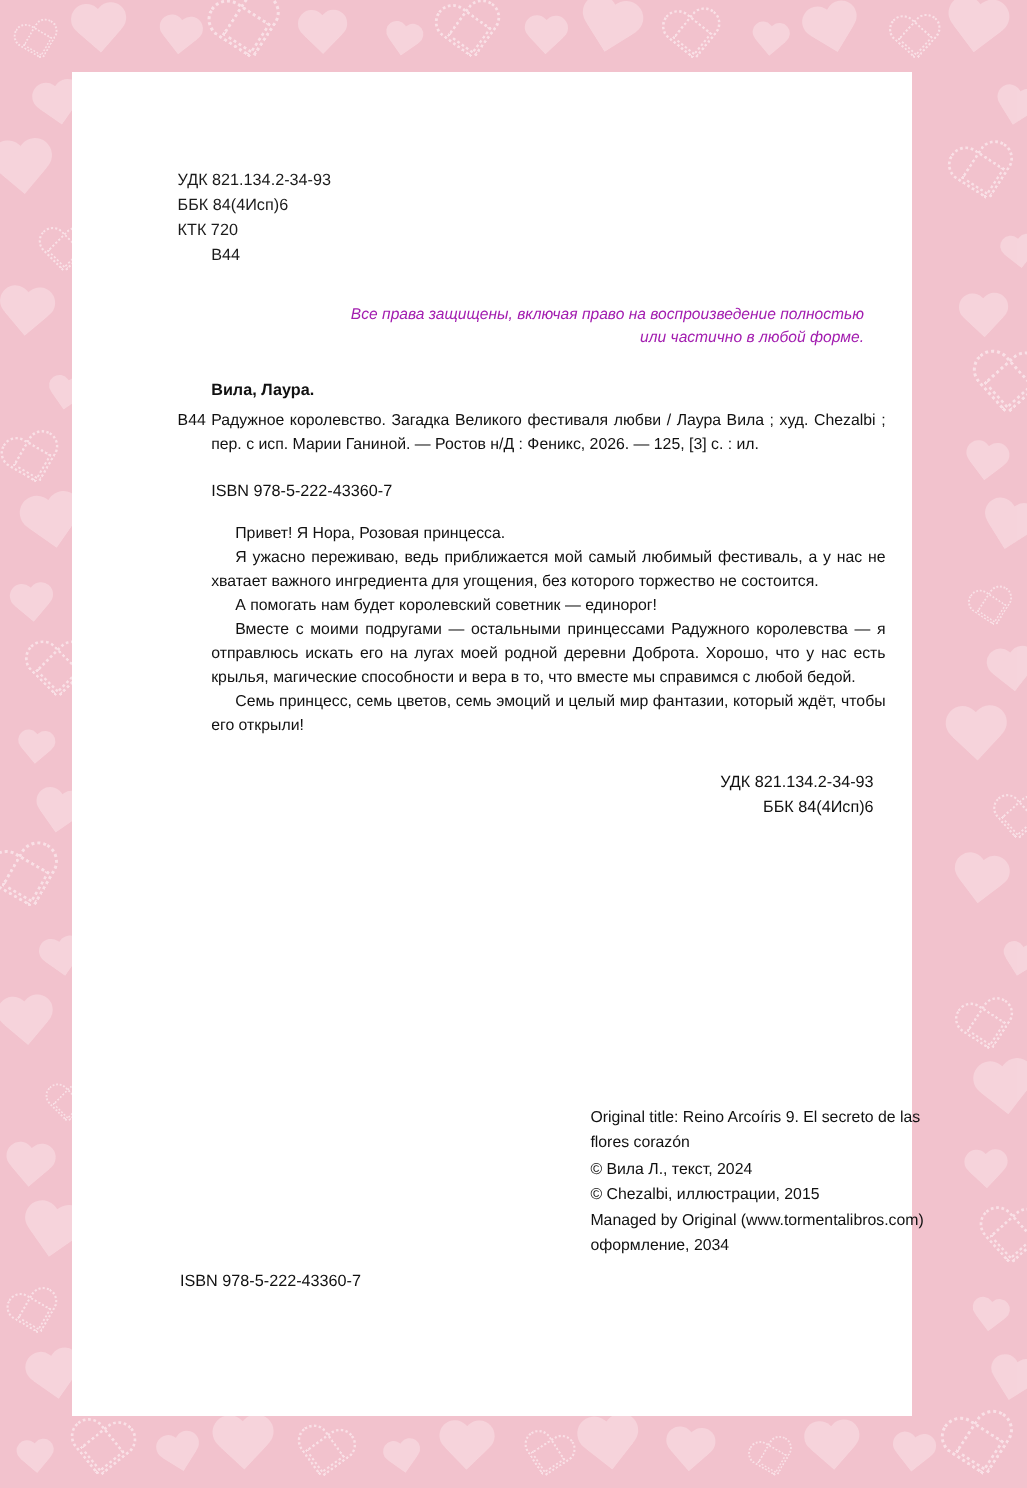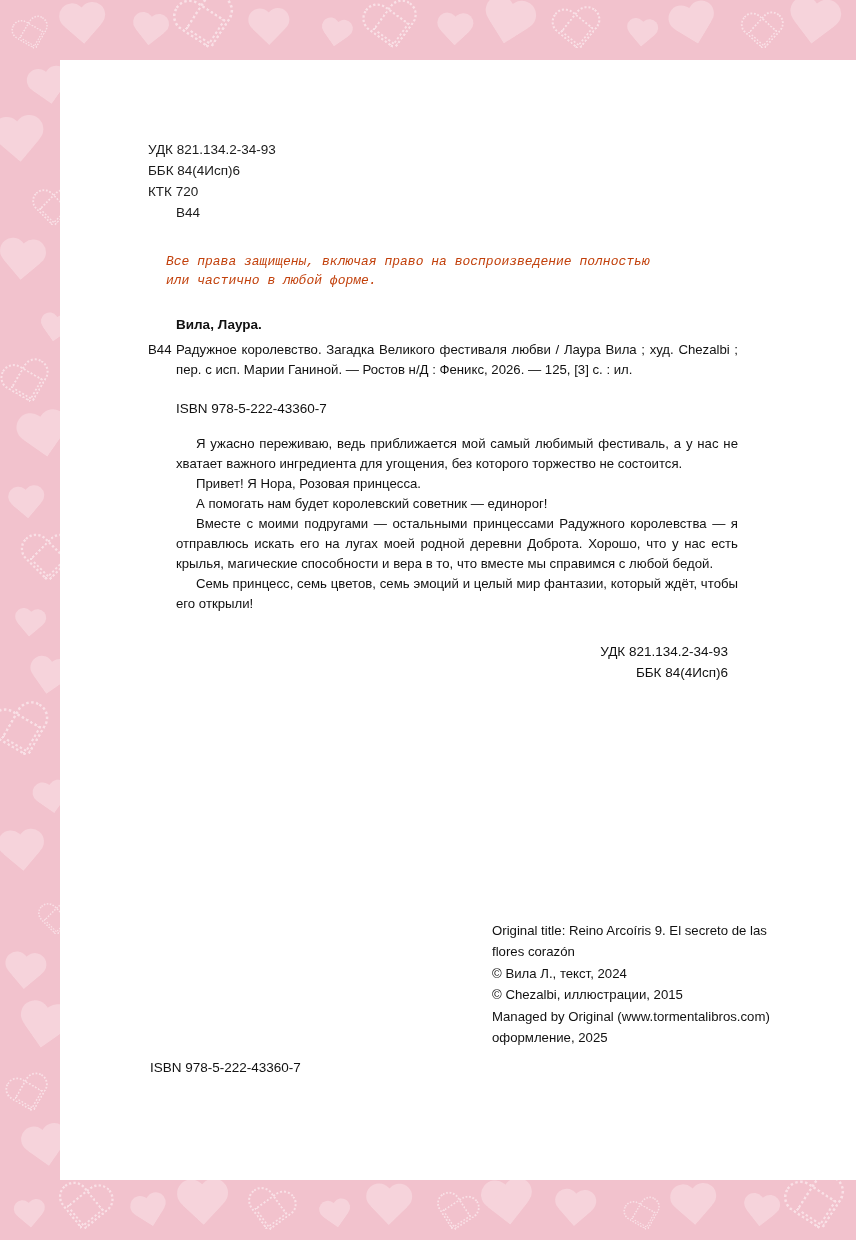--- a/index.html
+++ b/index.html
@@ -56,21 +56,21 @@
   .heart.outline::after {
     background: transparent;
     border: 2px dotted #fbe6eb;
   }
 
   
   .paper {
     position: absolute;
     left: 60px;
     top: 60px;
-    width: 796px;
+    width: 700px;
     height: 1120px;
     background: #ffffff;
     box-shadow: 0 0 0 0 transparent;
   }
 
   .content {
     position: absolute;
     left: 88px;
     top: 80px;
     width: 590px;
@@ -83,25 +83,24 @@
     line-height: 1.55;
   }
   .code-block .indent {
     padding-left: 28px;
   }
 
   .rights {
     margin-top: 28px;
     font-style: italic;
     font-size: 13px;
-    color: #c2410c;
-    text-align: left;
+    color: #a21caf;
+    text-align: right;
     line-height: 1.5;
     padding: 0 18px;
-    font-family: Liberation Mono, monospace;
   }
 
   .author {
     margin-top: 26px;
     font-size: 13.5px;
     font-weight: bold;
     color: #111;
     padding-left: 28px;
   }
 
@@ -267,38 +266,38 @@
     <div class="author">Вила, Лаура.</div>
 
     <div class="bib">
       <span class="marker">В44</span>
       <span class="bibtext">Радужное королевство. Загадка Великого фестиваля любви / Лаура Вила ; худ. Chezalbi ; пер. с исп. Марии Ганиной. — Ростов н/Д : Феникс, 2026. — 125, [3] с. : ил.</span>
     </div>
 
     <div class="isbn-top">ISBN 978-5-222-43360-7</div>
 
     <div class="blurb">
+      <p>Привет! Я Нора, Розовая принцесса.</p>
       <p>Я ужасно переживаю, ведь приближается мой самый любимый фестиваль, а у нас не хватает важного ингредиента для угощения, без которого торжество не состоится.</p>
-      <p>Привет! Я Нора, Розовая принцесса.</p>
       <p>А помогать нам будет королевский советник — единорог!</p>
       <p>Вместе с моими подругами — остальными принцессами Радужного королевства — я отправлюсь искать его на лугах моей родной деревни Доброта. Хорошо, что у нас есть крылья, магические способности и вера в то, что вместе мы справимся с любой бедой.</p>
       <p>Семь принцесс, семь цветов, семь эмоций и целый мир фантазии, который ждёт, чтобы его открыли!</p>
     </div>
 
     <div class="code-bottom">
       <div>УДК 821.134.2-34-93</div>
       <div>ББК 84(4Исп)6</div>
     </div>
 
   </div>
 
   <div class="copyright">
     <div>Original title: Reino Arcoíris 9. El secreto de las</div>
     <div>flores corazón</div>
     <div>© Вила Л., текст, 2024</div>
     <div>© Chezalbi, иллюстрации, 2015</div>
     <div>Managed by Original (www.tormentalibros.com)</div>
-    <div>оформление, 2025</div>
+    <div>оформление, 2034</div>
   </div>
 
   <div class="isbn-bottom">ISBN 978-5-222-43360-7</div>
 
 </div>
 
 </body></html>

